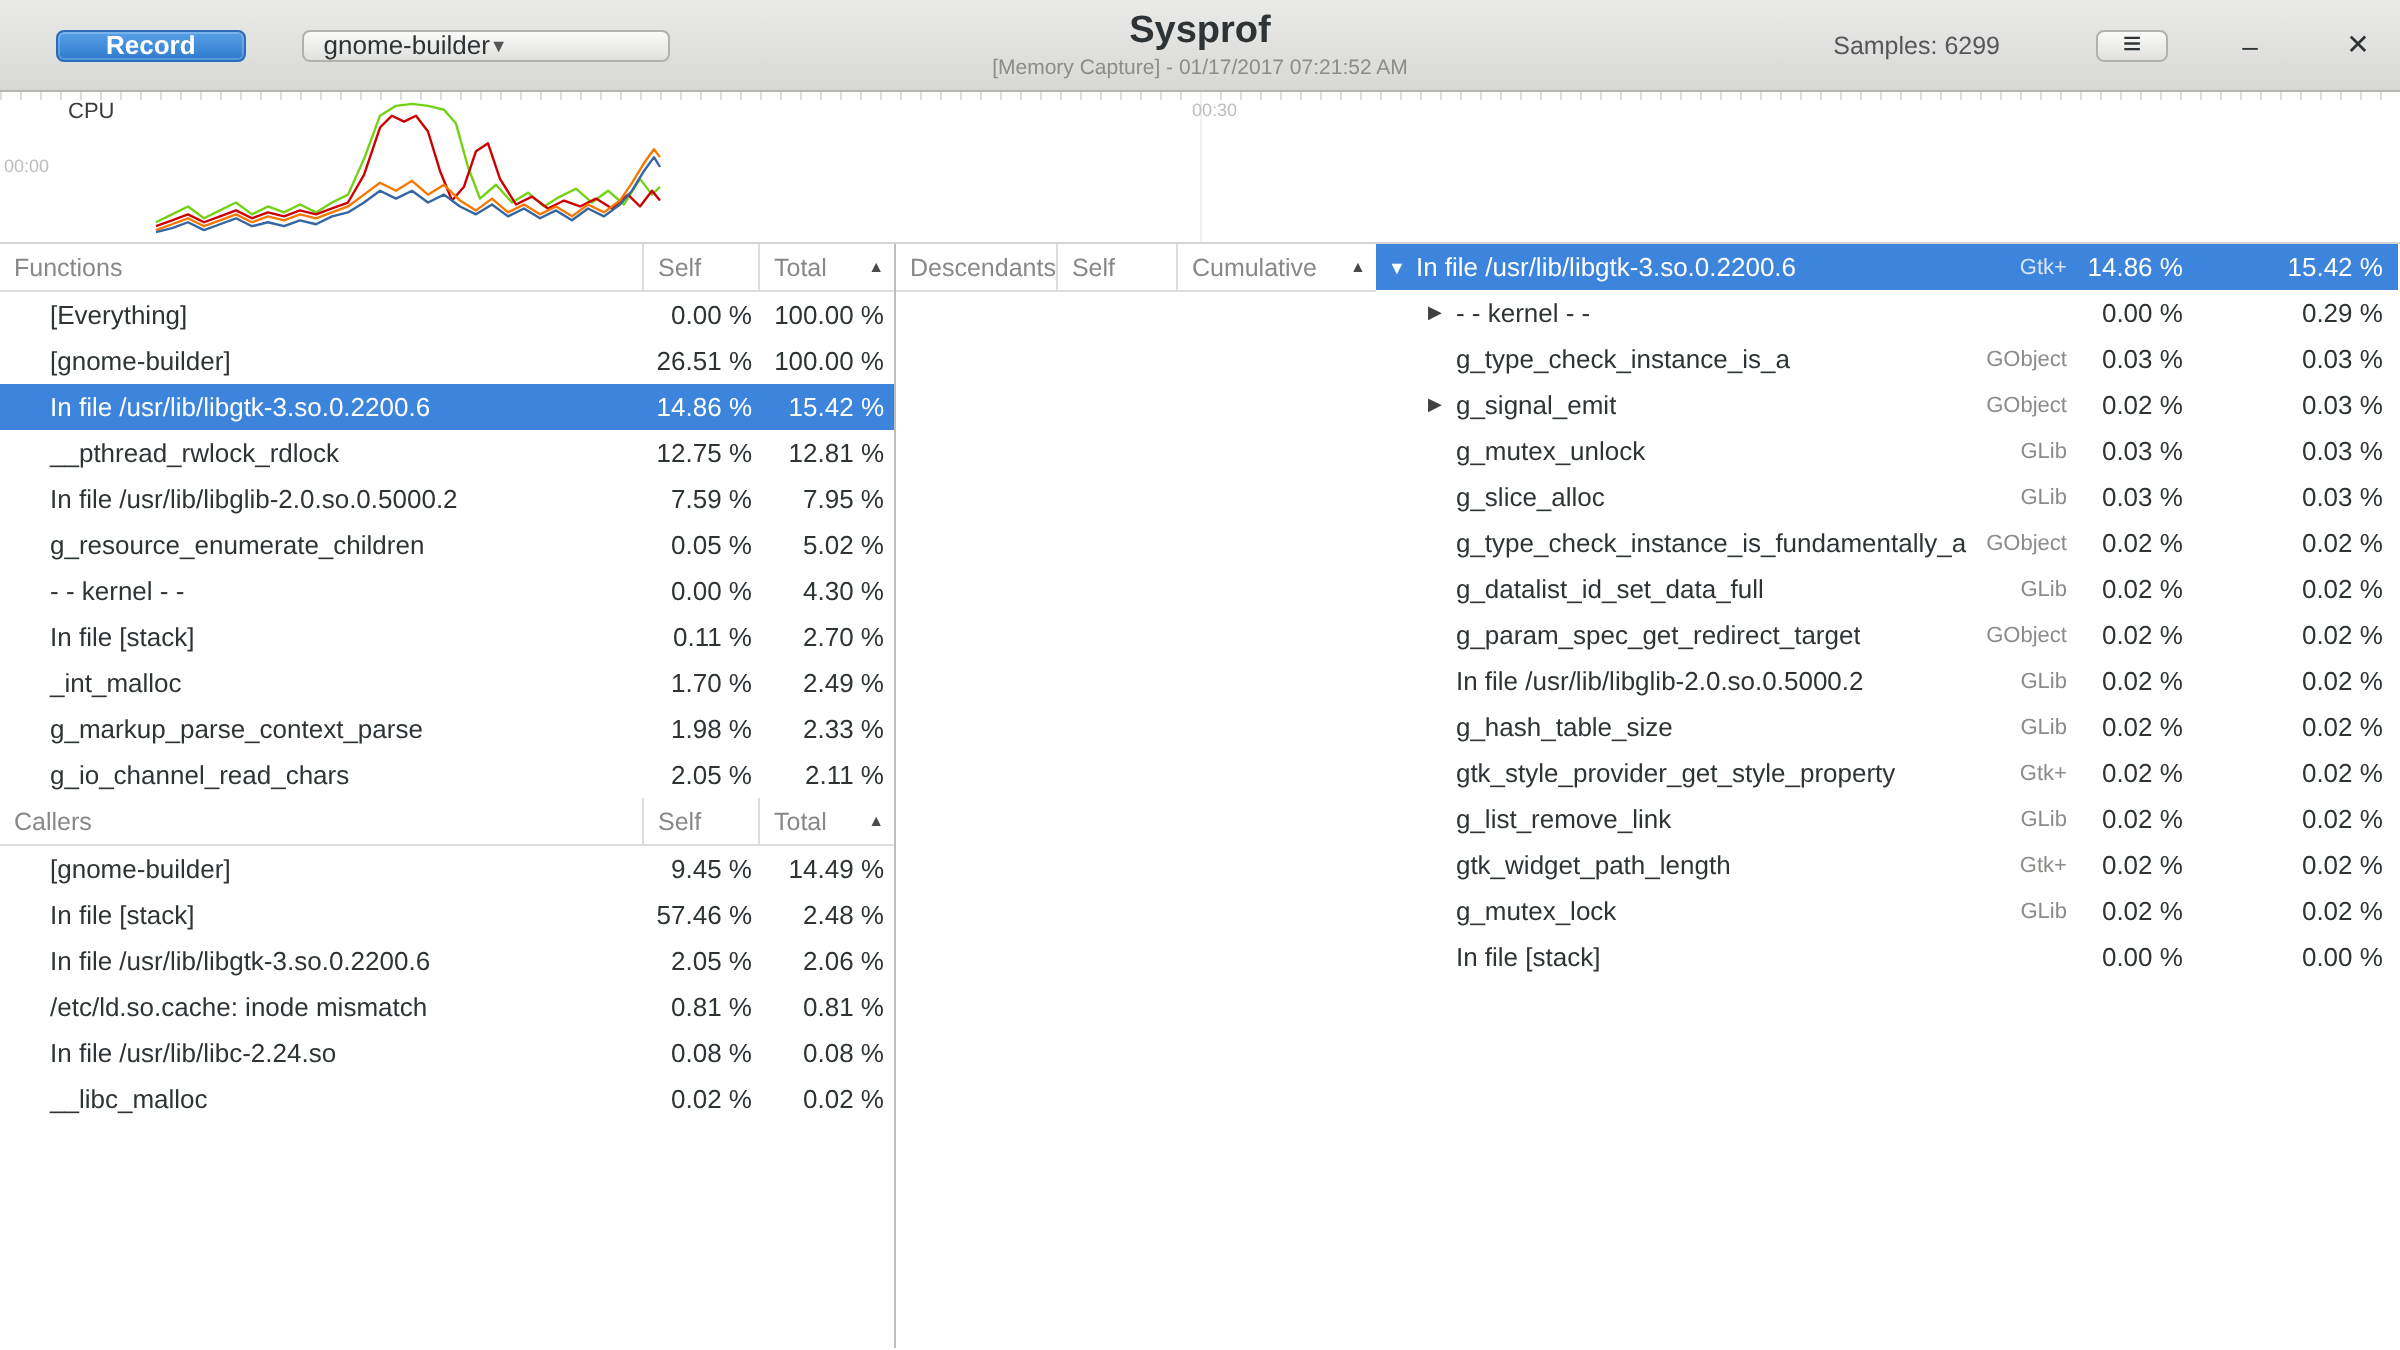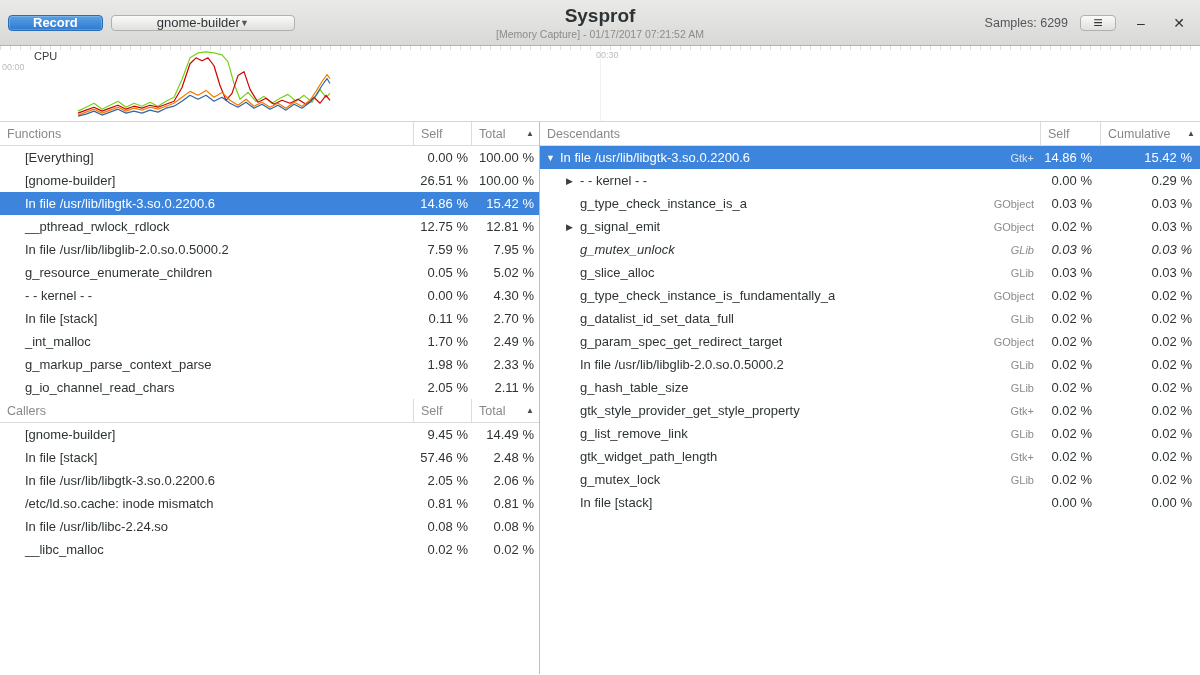--- a/index.html
+++ b/index.html
@@ -4,49 +4,49 @@
 <style>
   * { margin:0; padding:0; box-sizing:border-box; }
   html,body { width:1200px; height:675px; }
   body { font-family:"Liberation Sans","DejaVu Sans",sans-serif; font-size:13px; color:#2e3436; background:#fff; overflow:hidden; }
 
   
   .headerbar { height:46px; display:flex; align-items:center; padding:0 8px; gap:8px;
     background:linear-gradient(#eaeae9,#d8d8d7); border-bottom:1px solid #b4b4b1; position:relative; }
   .btn { height:16px; border-radius:4px; border:1px solid #b1b1ae;
     background:linear-gradient(#fafaf9,#e0e0df); display:inline-flex; align-items:center;
-    justify-content:center; font-size:13px; color:#2e3436; cursor:pointer; font-family:inherit; }
+    justify-content:center; font-size:13px; color:#2e3436; cursor:pointer; font-family:inherit;margin-left:20px; }
   .record-btn { padding:0 24px; background:linear-gradient(#58a1e6,#2f7ad0); border-color:#2a6cb8;
     box-shadow:inset 0 0 0 1px rgba(255,255,255,.2); color:#fff; font-weight:bold; }
-  .combo { width:184px; padding:0 10px; justify-content:center; }
+  .combo { width:184px; padding:0 10px; justify-content:flex-start; }
   .combo .arrow { font-size:9px; color:#565656; }
   .title-block { position:absolute; left:0; right:0; top:0; bottom:0; display:flex;
     flex-direction:column; align-items:center; justify-content:center; pointer-events:none; }
   .title { font-weight:bold; font-size:19px; color:#2e3436; }
   .subtitle { font-size:10.5px; color:#8c8c8a; margin-top:1px; }
-  .header-right { margin-left:auto; display:flex; align-items:center; gap:12px; z-index:1; }
+  .header-right { margin-left:auto; display:flex; align-items:center; gap:28px; z-index:1; }
   .samples { font-size:12.5px; color:#55565a; }
   .menu-btn { width:36px; font-size:16px; }
   .winctl { width:26px; height:26px; display:flex; align-items:center; justify-content:center;
     font-size:14px; color:#2e3436; cursor:pointer; }
 
   
   .cpu-area { position:relative; height:76px; background:#fff; border-bottom:1px solid #d5d5d3; }
   .ruler { position:absolute; top:0; left:0; right:0; height:4px;
     background:repeating-linear-gradient(90deg,#dcdcdb 0 1px,transparent 1px 10px); }
   .cpu-label { position:absolute; left:4px; top:4px; font-size:11px; color:#3a3a3a;margin-left:30px; }
-  .t-start { position:absolute; left:2px; top:16px; font-size:9px; color:#bcbcba; }
+  .t-start { position:absolute; left:2px; top:32px; font-size:9px; color:#bcbcba; }
   .t-mid { position:absolute; left:596px; top:4px; font-size:9px; color:#bcbcba; }
   .midline { position:absolute; left:600px; top:0; bottom:0; width:1px; background:#f1f1f0; }
   .cpu-svg { position:absolute; left:0; top:0; width:100%; height:100%; }
 
   
   .main { display:flex; height:552px; }
-  .left-pane { width:540px; border-right:1px solid #bdbdbb; display:flex; flex-direction:column; background:#fff; }
-  .right-pane { flex:1; display:flex; flex-direction:column; background:#fff; }
+  .left-pane { width:448px; border-right:1px solid #bdbdbb; display:flex; flex-direction:column; background:#fff; }
+  .right-pane { flex:1; display:flex; flex-direction:row; background:#fff; }
 
   .thead { display:flex; height:24px; align-items:stretch; border-bottom:1px solid #dcdcda;
     color:#86888a; font-size:12.5px; background:#fff; flex:none; }
   .th { display:flex; align-items:center; padding-left:7px; cursor:pointer; }
   .th.name { flex:1; }
   .th.sep { border-left:1px solid #dcdcda; }
   .th.wself { width:58px; }
   .th.wtotal { width:68px; }
   .th.dself { width:60px; }
   .th.dcum { width:100px; }
@@ -244,21 +244,21 @@
           <span class="num d-self">0.03 %</span>
           <span class="num d-cum">0.03 %</span>
         </div>
         <div class="row" style="padding-left: 26px;">
           <span class="exp">▶</span>
           <span class="dname">g_signal_emit</span>
           <span class="cat">GObject</span>
           <span class="num d-self">0.02 %</span>
           <span class="num d-cum">0.03 %</span>
         </div>
-        <div class="row" style="padding-left: 26px; font-style: italic;">
+        <div class="row" style="padding-left: 26px;">
           <span class="exp"></span>
           <span class="dname">g_mutex_unlock</span>
           <span class="cat">GLib</span>
           <span class="num d-self">0.03 %</span>
           <span class="num d-cum">0.03 %</span>
         </div>
         <div class="row" style="padding-left: 26px;">
           <span class="exp"></span>
           <span class="dname">g_slice_alloc</span>
           <span class="cat">GLib</span>

